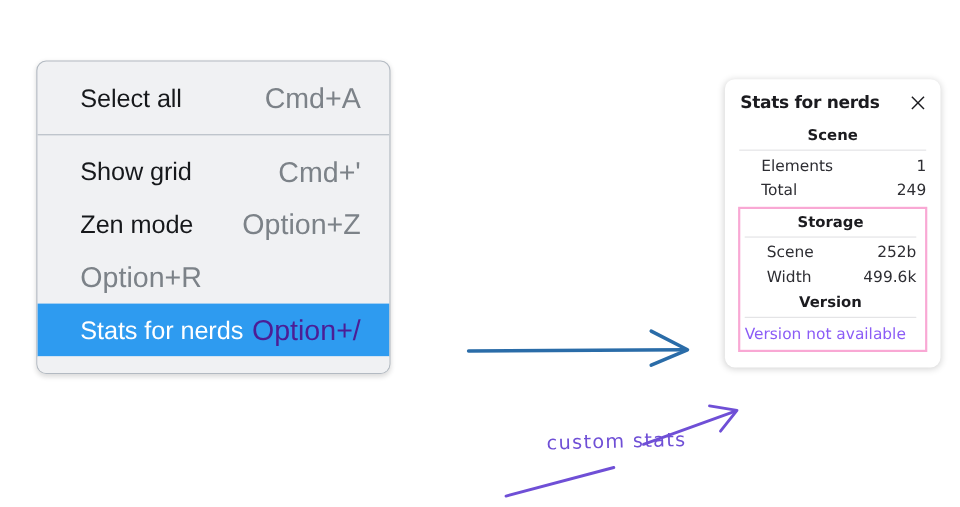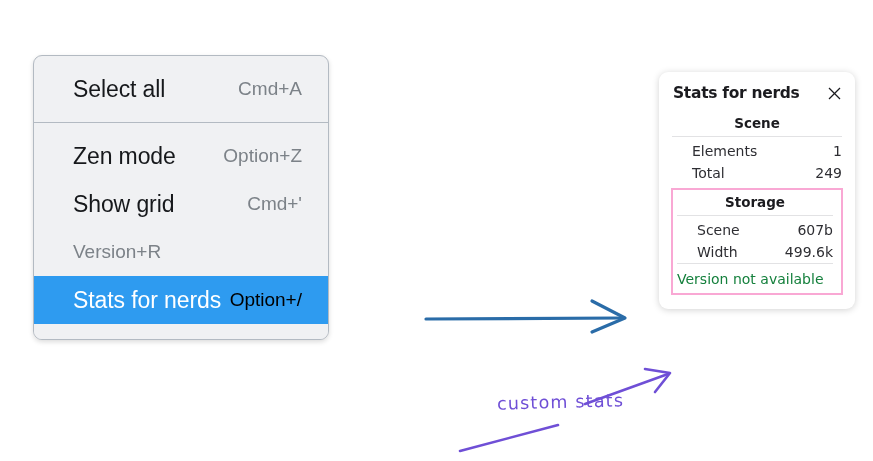--- a/index.html
+++ b/index.html
@@ -14,21 +14,21 @@
     overflow: hidden;
     font-family: "Liberation Sans", sans-serif;
     -webkit-font-smoothing: antialiased;
   }
 
   
   #context-menu {
     position: absolute;
     left: 33px;
     top: 55px;
-    width: 296px;
+    width: 322px;
     background: #f0f1f3;
     border: 1px solid #b3bac2;
     border-radius: 9px;
     box-shadow: 0 2px 5px rgba(0,0,0,0.14);
     overflow: hidden;
     box-sizing: border-box;
   }
   .menu-section {
     padding: 0;
   }
@@ -54,32 +54,32 @@
     box-sizing: border-box;
     cursor: default;
   }
   .menu-item .label {
     font-size: 23px;
     color: #16181b;
     letter-spacing: -0.1px;
     white-space: nowrap;
   }
   .menu-item .shortcut {
-    font-size: 19px;
+    font-size: 26px;
     color: #7c8288;
     white-space: nowrap;
   }
   .menu-item.selected {
     background: #2e9bf0;
   }
   .menu-item.selected .label {
     color: #ffffff;
   }
   .menu-item.selected .shortcut {
-    color: #000000;
+    color: #4c1d95;
   }
   .menu-footer {
     height: 15px;
     background: #f0f1f3;
   }
 
   
   #stats-panel {
     position: absolute;
     left: 659px;
@@ -143,21 +143,21 @@
   
   .highlight-box {
     border: 2px solid #f9a8d4;
     margin: 4px -1px 0 -1px;
     padding: 0 8px 6px 4px;
     box-sizing: border-box;
   }
   .highlight-box .section-head { padding-top: 4px; }
   .version-text {
     font-size: 14px;
-    color: #15803d;
+    color: #8b5cf6;
     padding: 4px 0 0 0;
     white-space: nowrap;
   }
 
   
   #annotations {
     position: absolute;
     left: 0; top: 0;
     width: 873px;
     height: 461px;
@@ -184,29 +184,29 @@
     <div class="menu-item">
       <span class="label">Select all</span>
       <span class="shortcut">Cmd+A</span>
     </div>
   </div>
 
   <div class="menu-divider"></div>
 
   <div class="menu-section second">
     <div class="menu-item">
+      <span class="label">Show grid</span>
+      <span class="shortcut">Cmd+'</span>
+    </div>
+    <div class="menu-item">
       <span class="label">Zen mode</span>
       <span class="shortcut">Option+Z</span>
     </div>
     <div class="menu-item">
-      <span class="label">Show grid</span>
-      <span class="shortcut">Cmd+'</span>
-    </div>
-    <div class="menu-item">
-      <span class="shortcut">Version+R</span>
+      <span class="shortcut">Option+R</span>
     </div>
     <div class="menu-item selected">
       <span class="label">Stats for nerds</span>
       <span class="shortcut">Option+/</span>
     </div>
   </div>
 
   <div class="menu-footer"></div>
 </div>
 
@@ -234,27 +234,28 @@
       <span class="k">Total</span>
       <span class="v">249</span>
     </div>
 
     <div class="highlight-box">
 
       <div class="section-head">Storage</div>
       <div class="hrule"></div>
       <div class="stat-row">
         <span class="k">Scene</span>
-        <span class="v">607b</span>
+        <span class="v">252b</span>
       </div>
       <div class="stat-row">
         <span class="k">Width</span>
         <span class="v">499.6k</span>
       </div>
 
+      <div class="section-head">Version</div>
       <div class="hrule"></div>
       <div class="version-text">Version not available</div>
 
     </div>
   </div>
 </div>
 
 <svg id="annotations" viewBox="0 0 873 461">
 
   <g>

